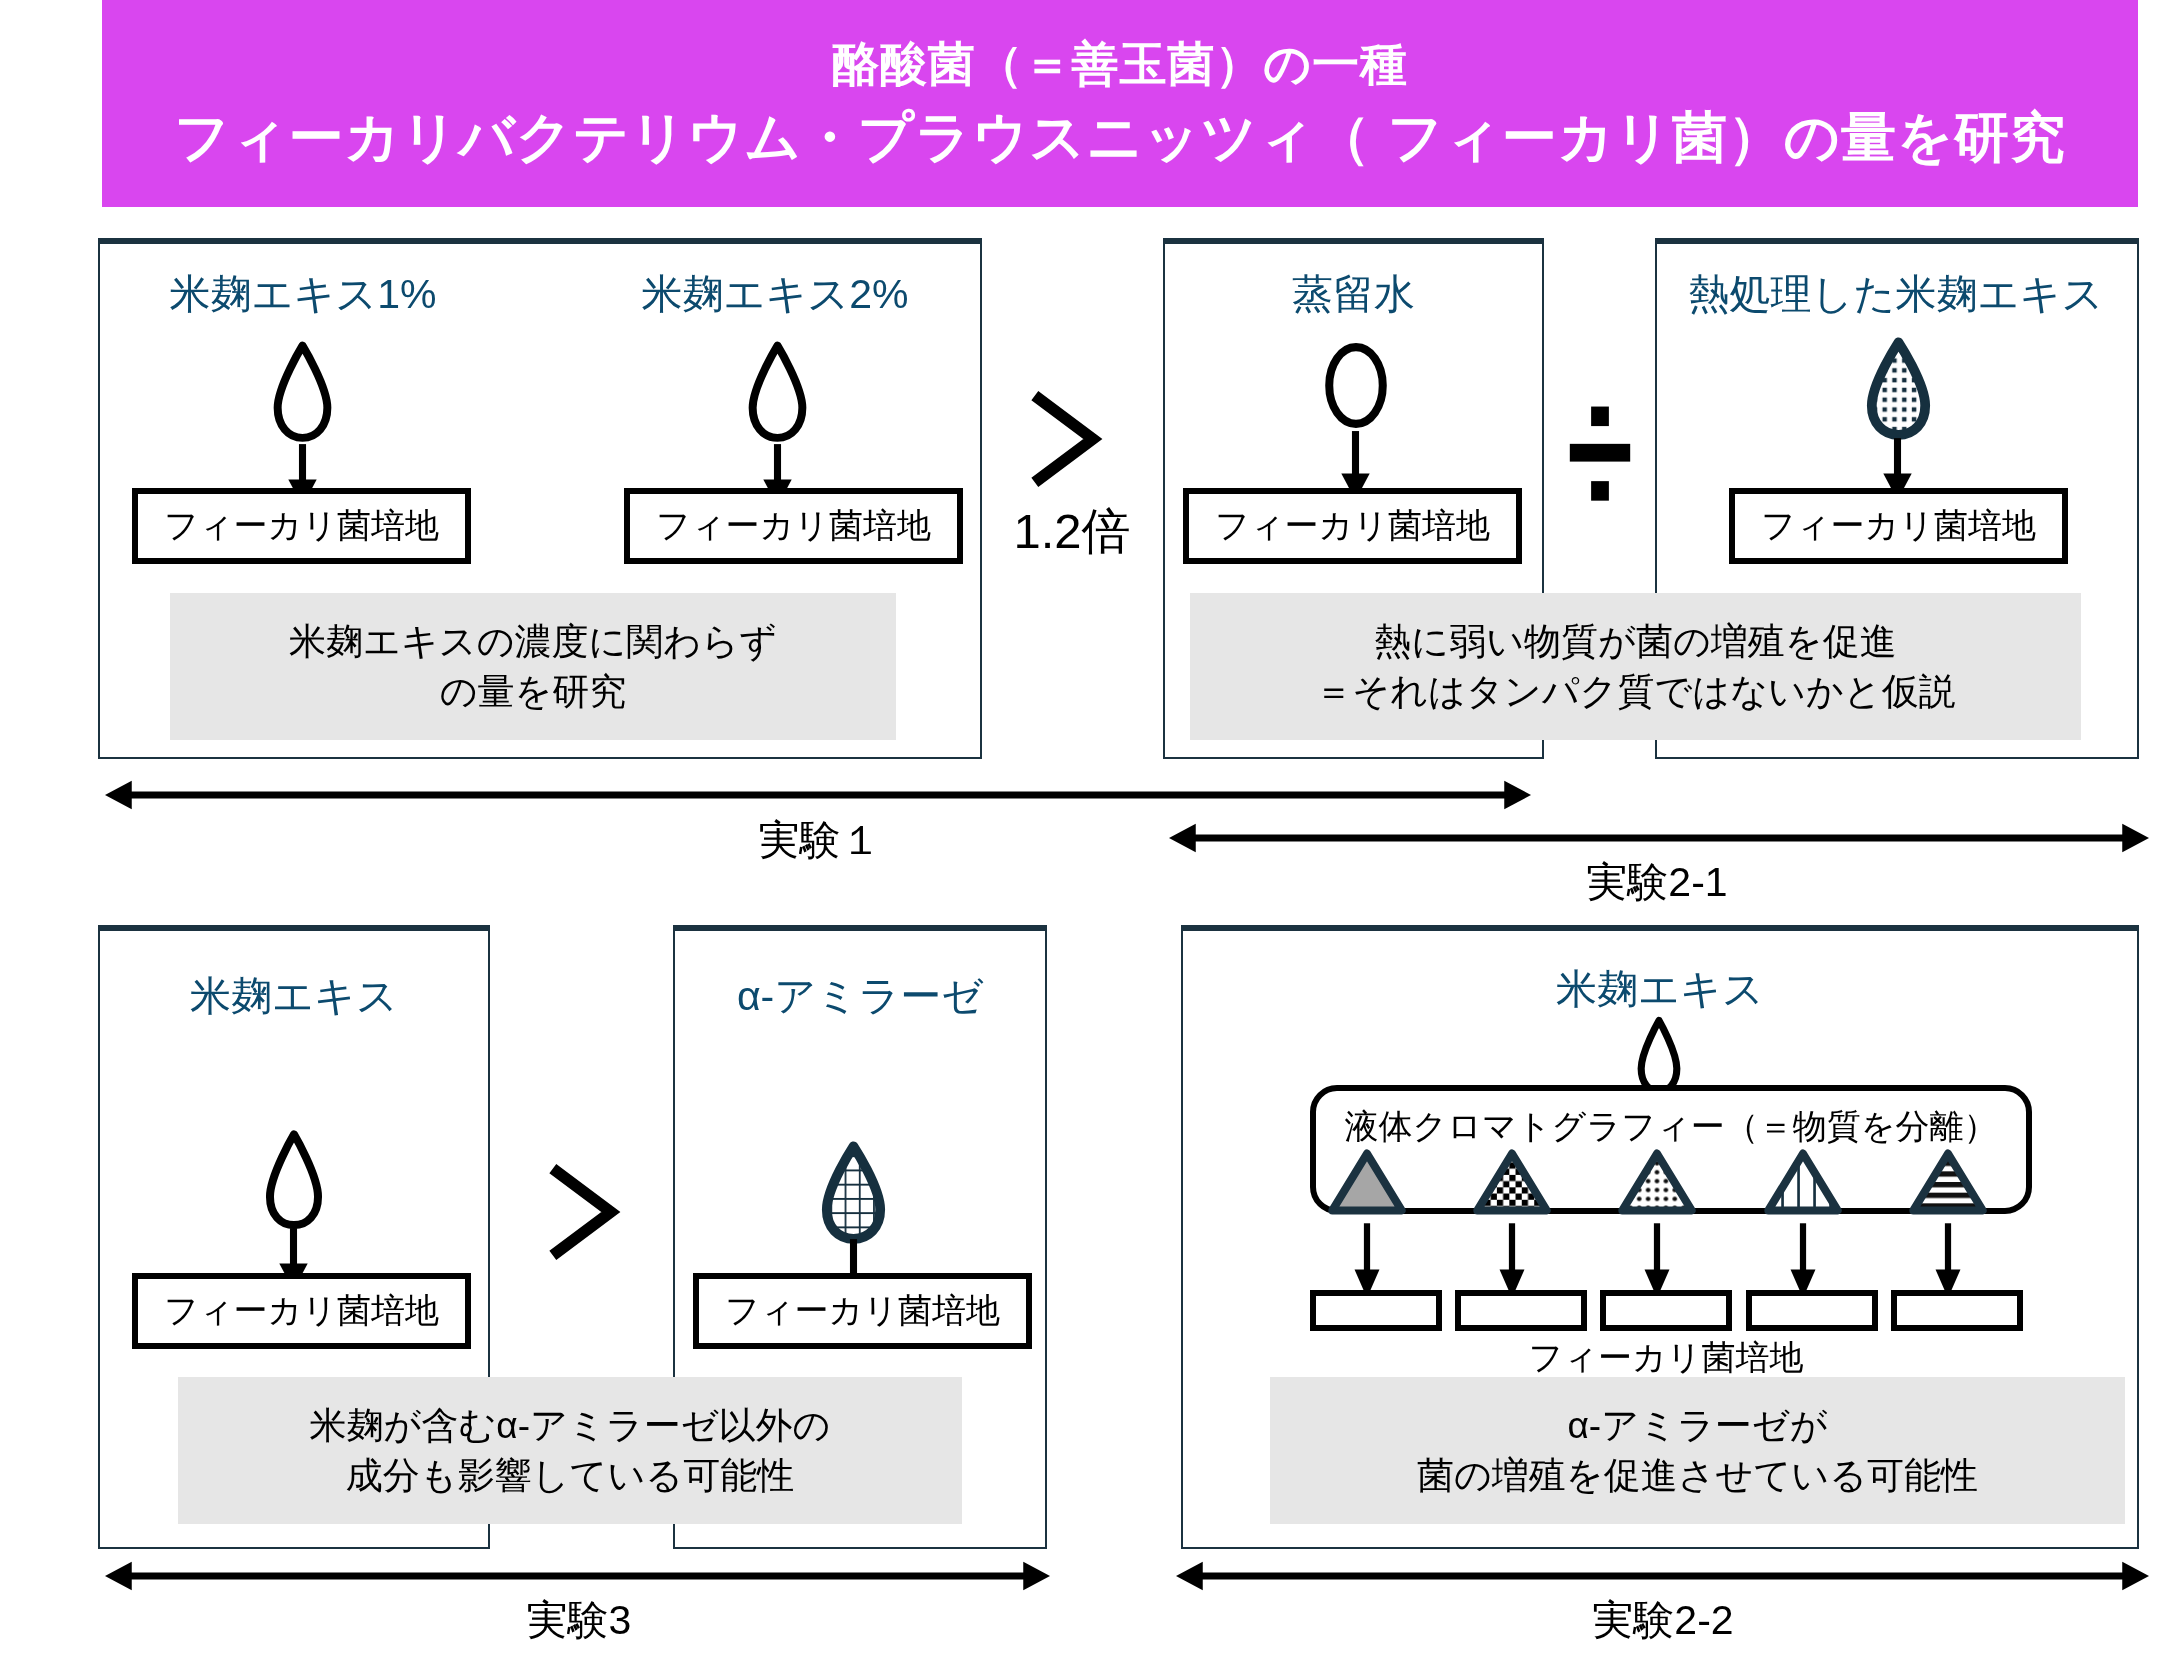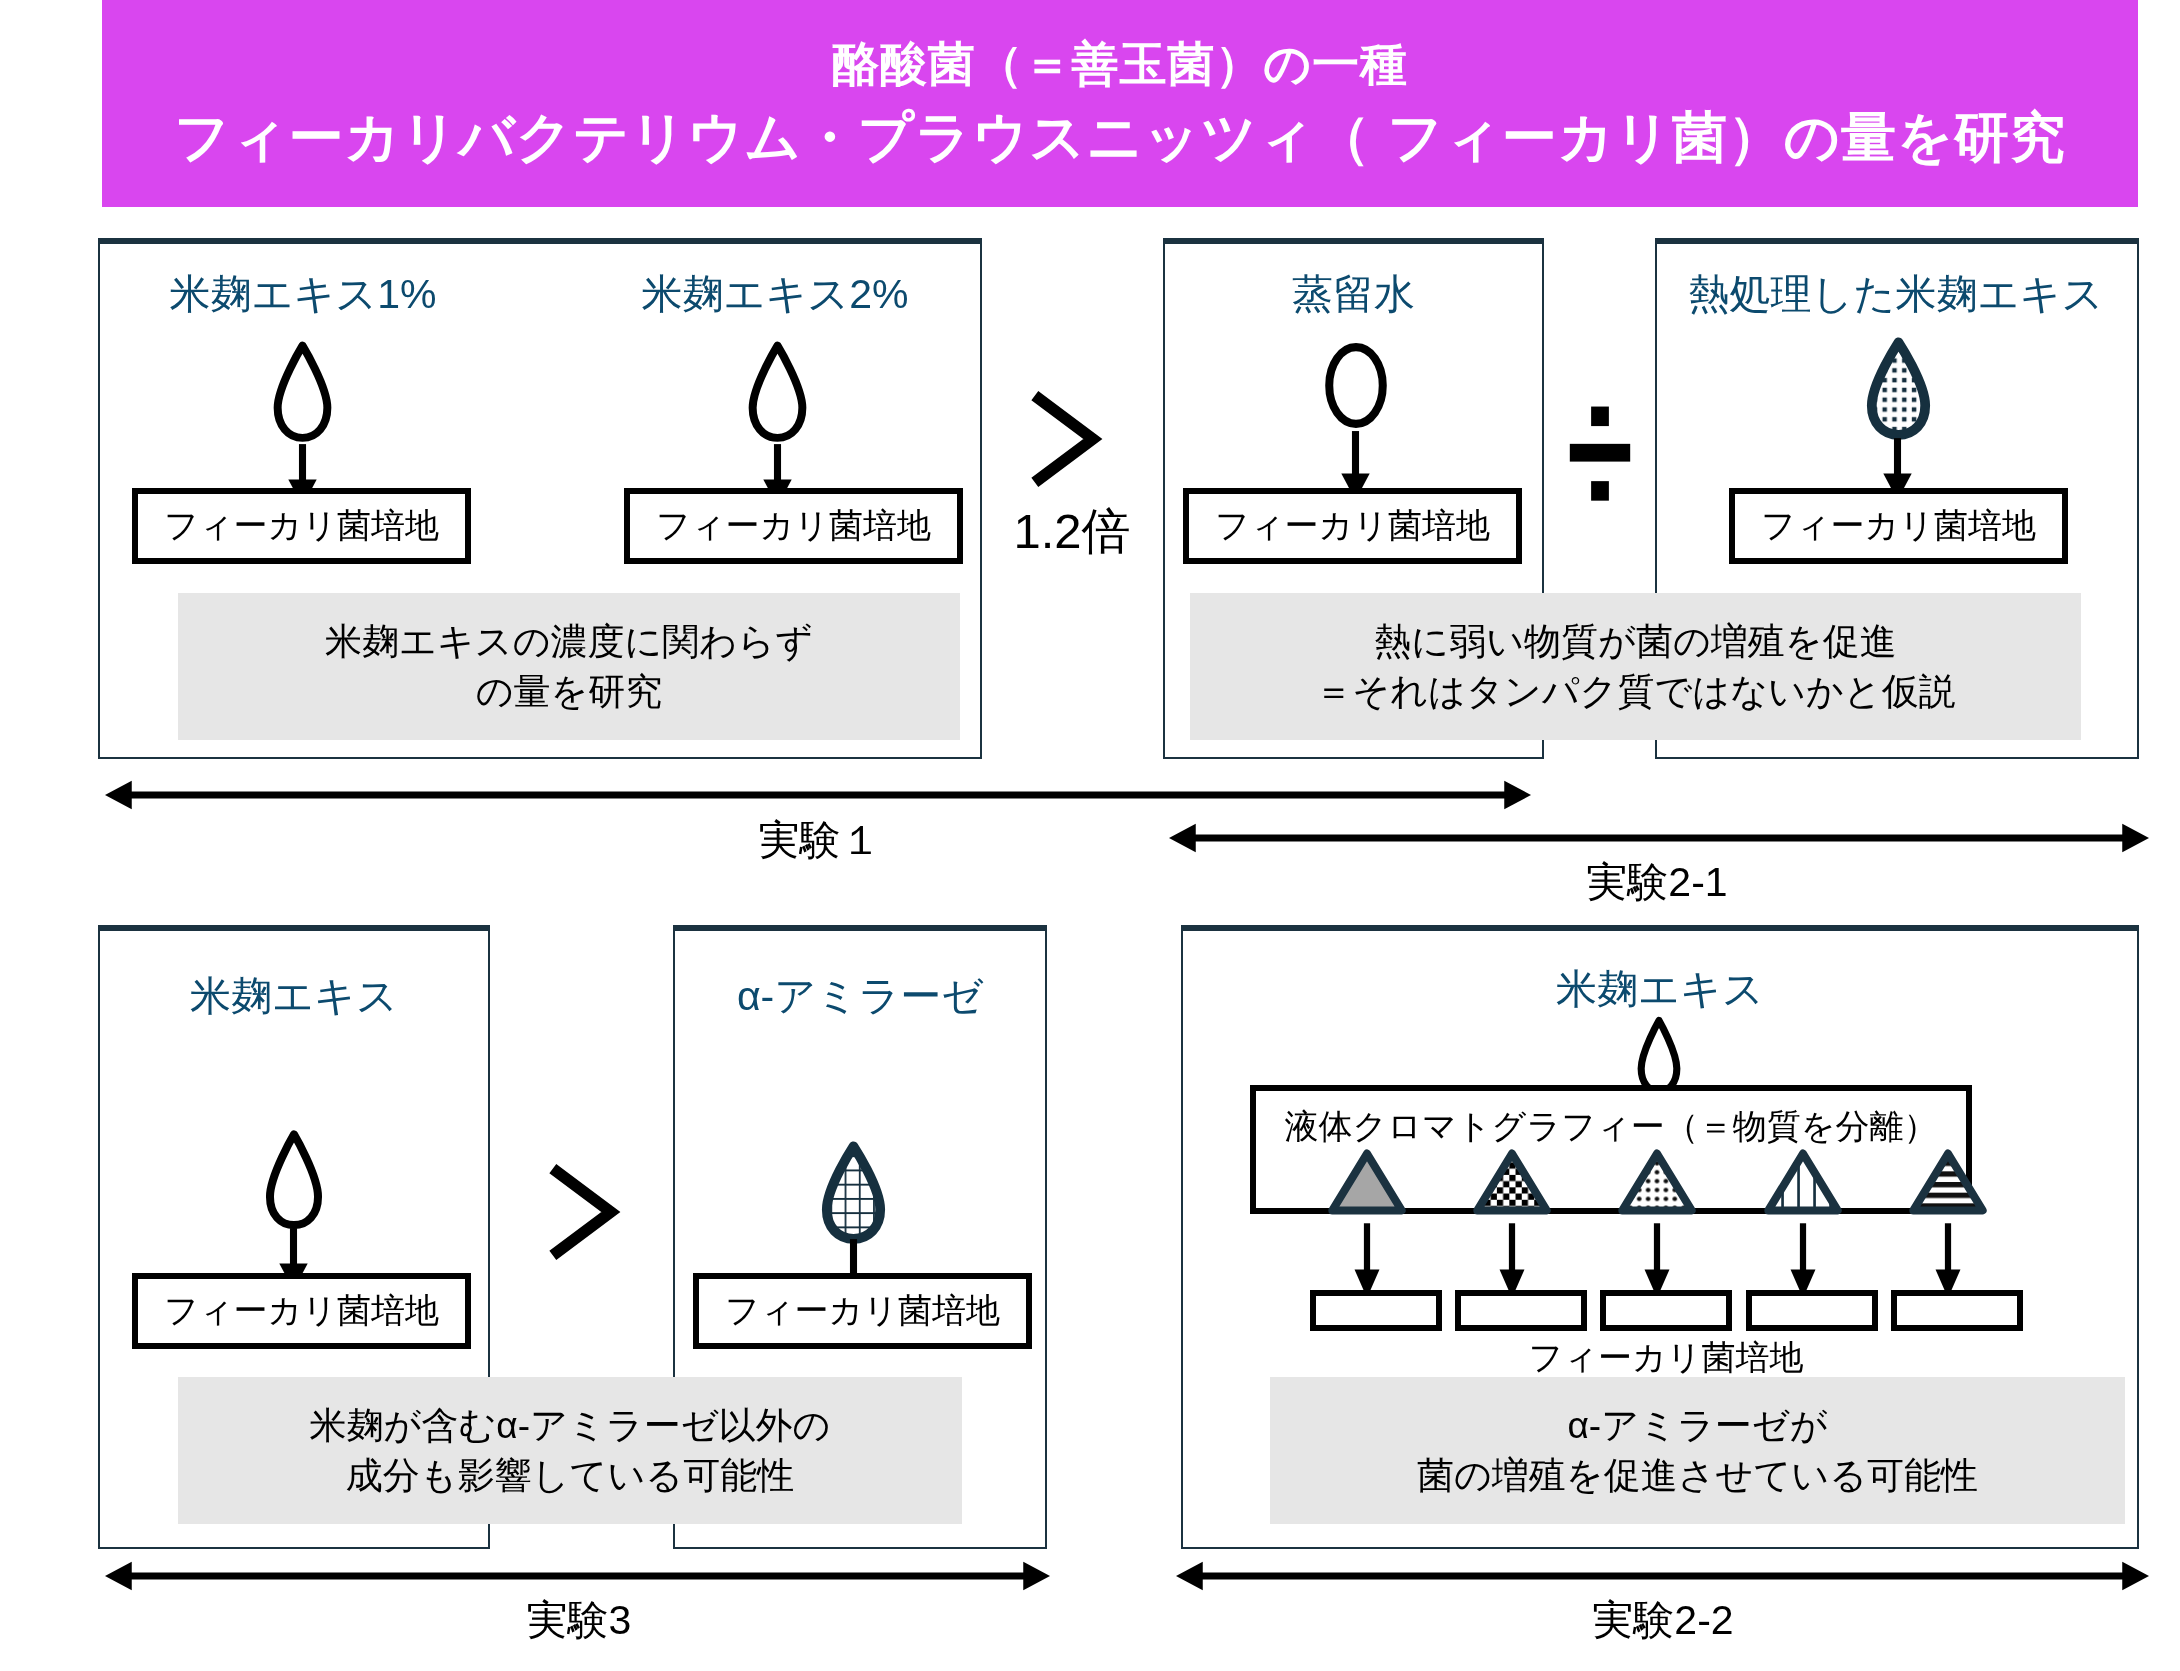--- a/index.html
+++ b/index.html
@@ -159,21 +159,21 @@
   <div class="abs src-label" style="left:570px; top:267px; width:410px;">米麹エキス2%</div>
   <svg class="abs" style="left:742px; top:340px; width:71px; height:107px;" viewBox="0 0 80 120">
     <path d="M40 6 C40 6 68 52 68 76 C68 96 56 110 40 110 C24 110 12 96 12 76 C12 52 40 6 40 6 Z" fill="#ffffff" stroke="#000000" stroke-width="9" stroke-linejoin="round"></path>
   </svg>
   <svg class="abs" style="left:758px; top:444px; width:39px; height:64px;" viewBox="0 0 44 72">
     <line x1="22" y1="0" x2="22" y2="46" stroke="#000000" stroke-width="8"></line>
     <polygon points="22,70 6,40 38,40" fill="#000000"></polygon>
   </svg>
   <div class="abs medium-box" style="left:624px; top:488px; width:339px; height:76px;">フィーカリ菌培地</div>
 
-  <div class="abs note-box" style="left:178px; top:593px; width:782px; height:147px;">
+  <div class="abs note-box" style="left:170px; top:593px; width:726px; height:147px;">
     <div>米麹エキスの濃度に関わらず</div>
     <div>の量を研究</div>
   </div>
 
   <svg class="abs" style="left:1027px; top:390px; width:80px; height:98px;" viewBox="0 0 90 110">
     <polyline points="14,10 74,55 14,100" fill="none" stroke="#000000" stroke-width="13" stroke-linecap="square"></polyline>
   </svg>
   <div class="abs cmp-ratio" style="left:994px; top:499px; width:156px;">1.2倍</div>
 
   <div class="abs panel" style="left:1163px; top:238px; width:381px; height:521px;"></div>
@@ -256,21 +256,21 @@
     <div>成分も影響している可能性</div>
   </div>
 
   <div class="abs panel" style="left:1181px; top:925px; width:958px; height:624px;"></div>
 
   <div class="abs src-label" style="left:1181px; top:962px; width:958px;">米麹エキス</div>
   <svg class="abs" style="left:1633px; top:1016px; width:52px; height:82px;" viewBox="0 0 58 92">
     <path d="M29 5 C29 5 49 40 49 59 C49 75 40 85 29 85 C18 85 9 75 9 59 C9 40 29 5 29 5 Z" fill="#ffffff" stroke="#000000" stroke-width="8" stroke-linejoin="round"></path>
   </svg>
 
-  <div class="abs chroma-box" style="left:1250px; top:1085px; width:722px; height:129px;">
+  <div class="abs chroma-box" style="left:1310px; top:1085px; width:722px; height:129px;border-radius:27px;">
     <div class="chroma-title">液体クロマトグラフィー（＝物質を分離）</div>
   </div>
 
   <svg class="abs" style="left:1327px; top:1150px; width:80px; height:64px;" viewBox="0 0 90 72">
     <polygon points="45,4 84,68 6,68" fill="#a6a6a6" stroke="#1b3240" stroke-width="9" stroke-linejoin="round"></polygon>
   </svg>
   <svg class="abs" style="left:1472px; top:1150px; width:80px; height:64px;" viewBox="0 0 90 72">
     <polygon points="45,4 84,68 6,68" fill="url(#pat-checker)" stroke="#1b3240" stroke-width="9" stroke-linejoin="round"></polygon>
   </svg>
   <svg class="abs" style="left:1617px; top:1150px; width:80px; height:64px;" viewBox="0 0 90 72">

